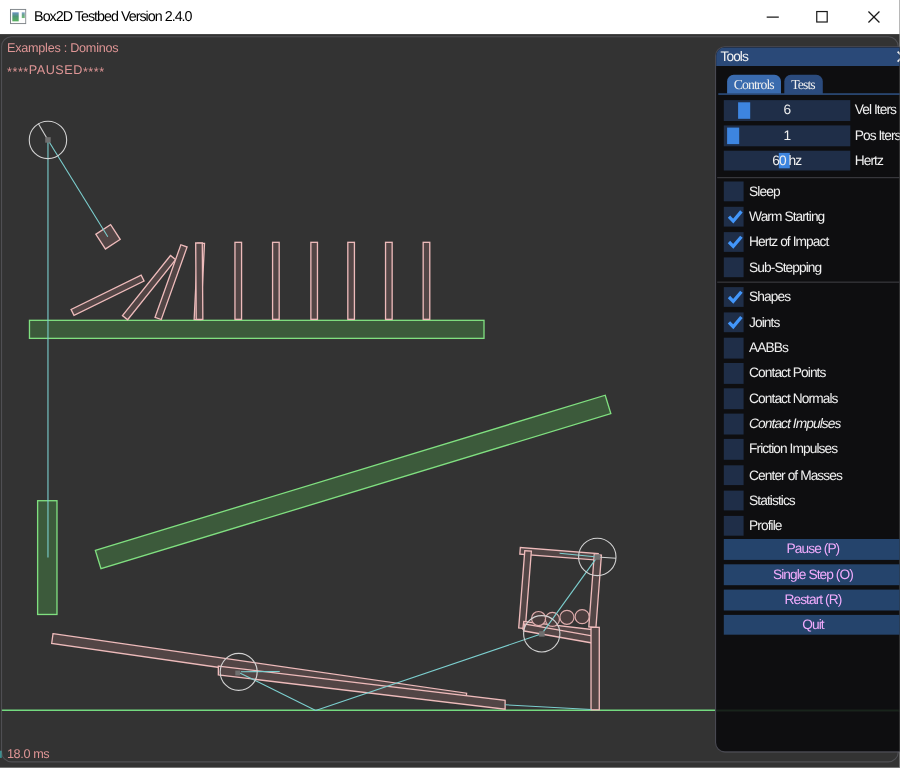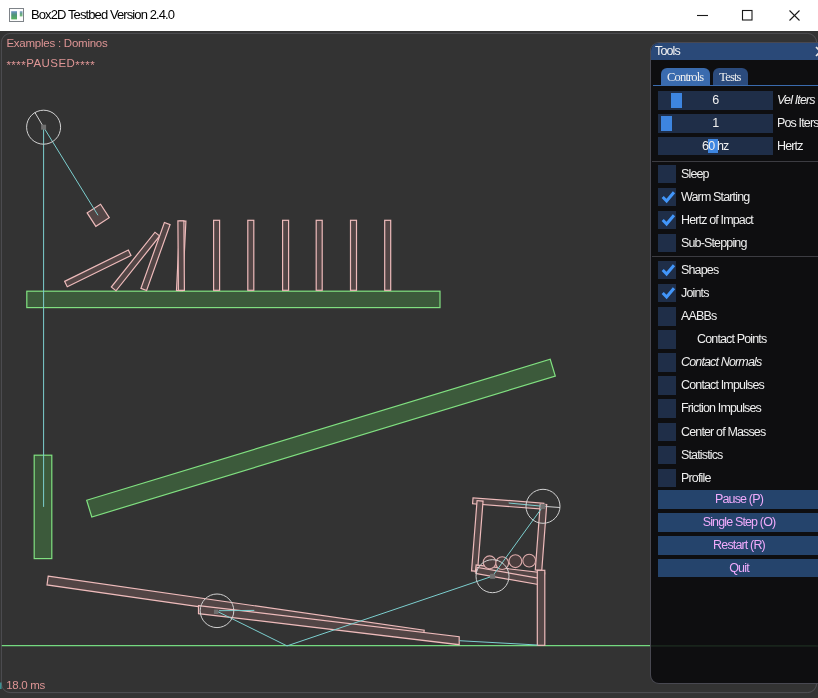--- a/index.html
+++ b/index.html
@@ -140,21 +140,21 @@
     </svg>
 
     <div class="tab" style="left:10px;top:25.1px;width:48.5px;background:#3A6BAE;">Controls</div>
     <div class="tab" style="left:61.5px;top:25.1px;width:35px;background:#2B4B7D;">Tests</div>
     <div class="abs" style="left:1.5px;right:1.5px;top:42.4px;height:1px;background:#3A6BAE;"></div>
 
     <div class="track" style="top:48.8px;">
         <div class="grab" style="left:13.5px;"></div>
         <div class="tval">6</div>
       </div>
-    <div class="lbl" style="top:48.8px;font-style:italic;">Vel Iters</div>
+    <div class="lbl" style="top:48.8px;">Vel Iters</div>
     <div class="track" style="top:71.7px;">
         <div class="grab" style="left:3.5px;"></div>
         <div class="tval">1</div>
       </div>
     <div class="lbl" style="top:71.7px;">Pos Iters</div>
     <div class="track" style="top:94.6px;">
         <div class="grab" style="left:50.4px;"></div>
         <div class="tval">60 hz</div>
       </div>
     <div class="lbl" style="top:94.6px;">Hertz</div>
@@ -170,25 +170,25 @@
       <div class="cblbl" style="top:191.4px;text-align:right;">Sub-Stepping</div>
     <div class="sep" style="top:213.5px;"></div>
 
     <div class="cb" style="top:218.3px;"></div>
       <div class="cblbl" style="top:218.3px;">Shapes</div>
     <div class="cb" style="top:241.4px;"></div>
       <div class="cblbl" style="top:241.4px;">Joints</div>
     <div class="cb" style="top:264.5px;"></div>
       <div class="cblbl" style="top:264.5px;">AABBs</div>
     <div class="cb" style="top:287.6px;"></div>
-      <div class="cblbl" style="top:287.6px;margin-left:16px;">Contact Points</div>
+      <div class="cblbl" style="top:287.6px;">Contact Points</div>
     <div class="cb" style="top:310.7px;"></div>
-      <div class="cblbl" style="top:310.7px;font-style:italic;">Contact Normals</div>
+      <div class="cblbl" style="top:310.7px;">Contact Normals</div>
     <div class="cb" style="top:333.8px;"></div>
-      <div class="cblbl" style="top:333.8px;">Contact Impulses</div>
+      <div class="cblbl" style="top:333.8px;font-style:italic;">Contact Impulses</div>
     <div class="cb" style="top:356.9px;"></div>
       <div class="cblbl" style="top:356.9px;">Friction Impulses</div>
     <div class="cb" style="top:380.0px;"></div>
       <div class="cblbl" style="top:380.0px;">Center of Masses</div>
     <div class="cb" style="top:403.1px;"></div>
       <div class="cblbl" style="top:403.1px;">Statistics</div>
     <div class="cb" style="top:426.2px;"></div>
       <div class="cblbl" style="top:426.2px;">Profile</div>
 
     <svg class="abs" style="left:7.5px;top:145.3px;" width="19" height="19" viewBox="0 0 19 19">

